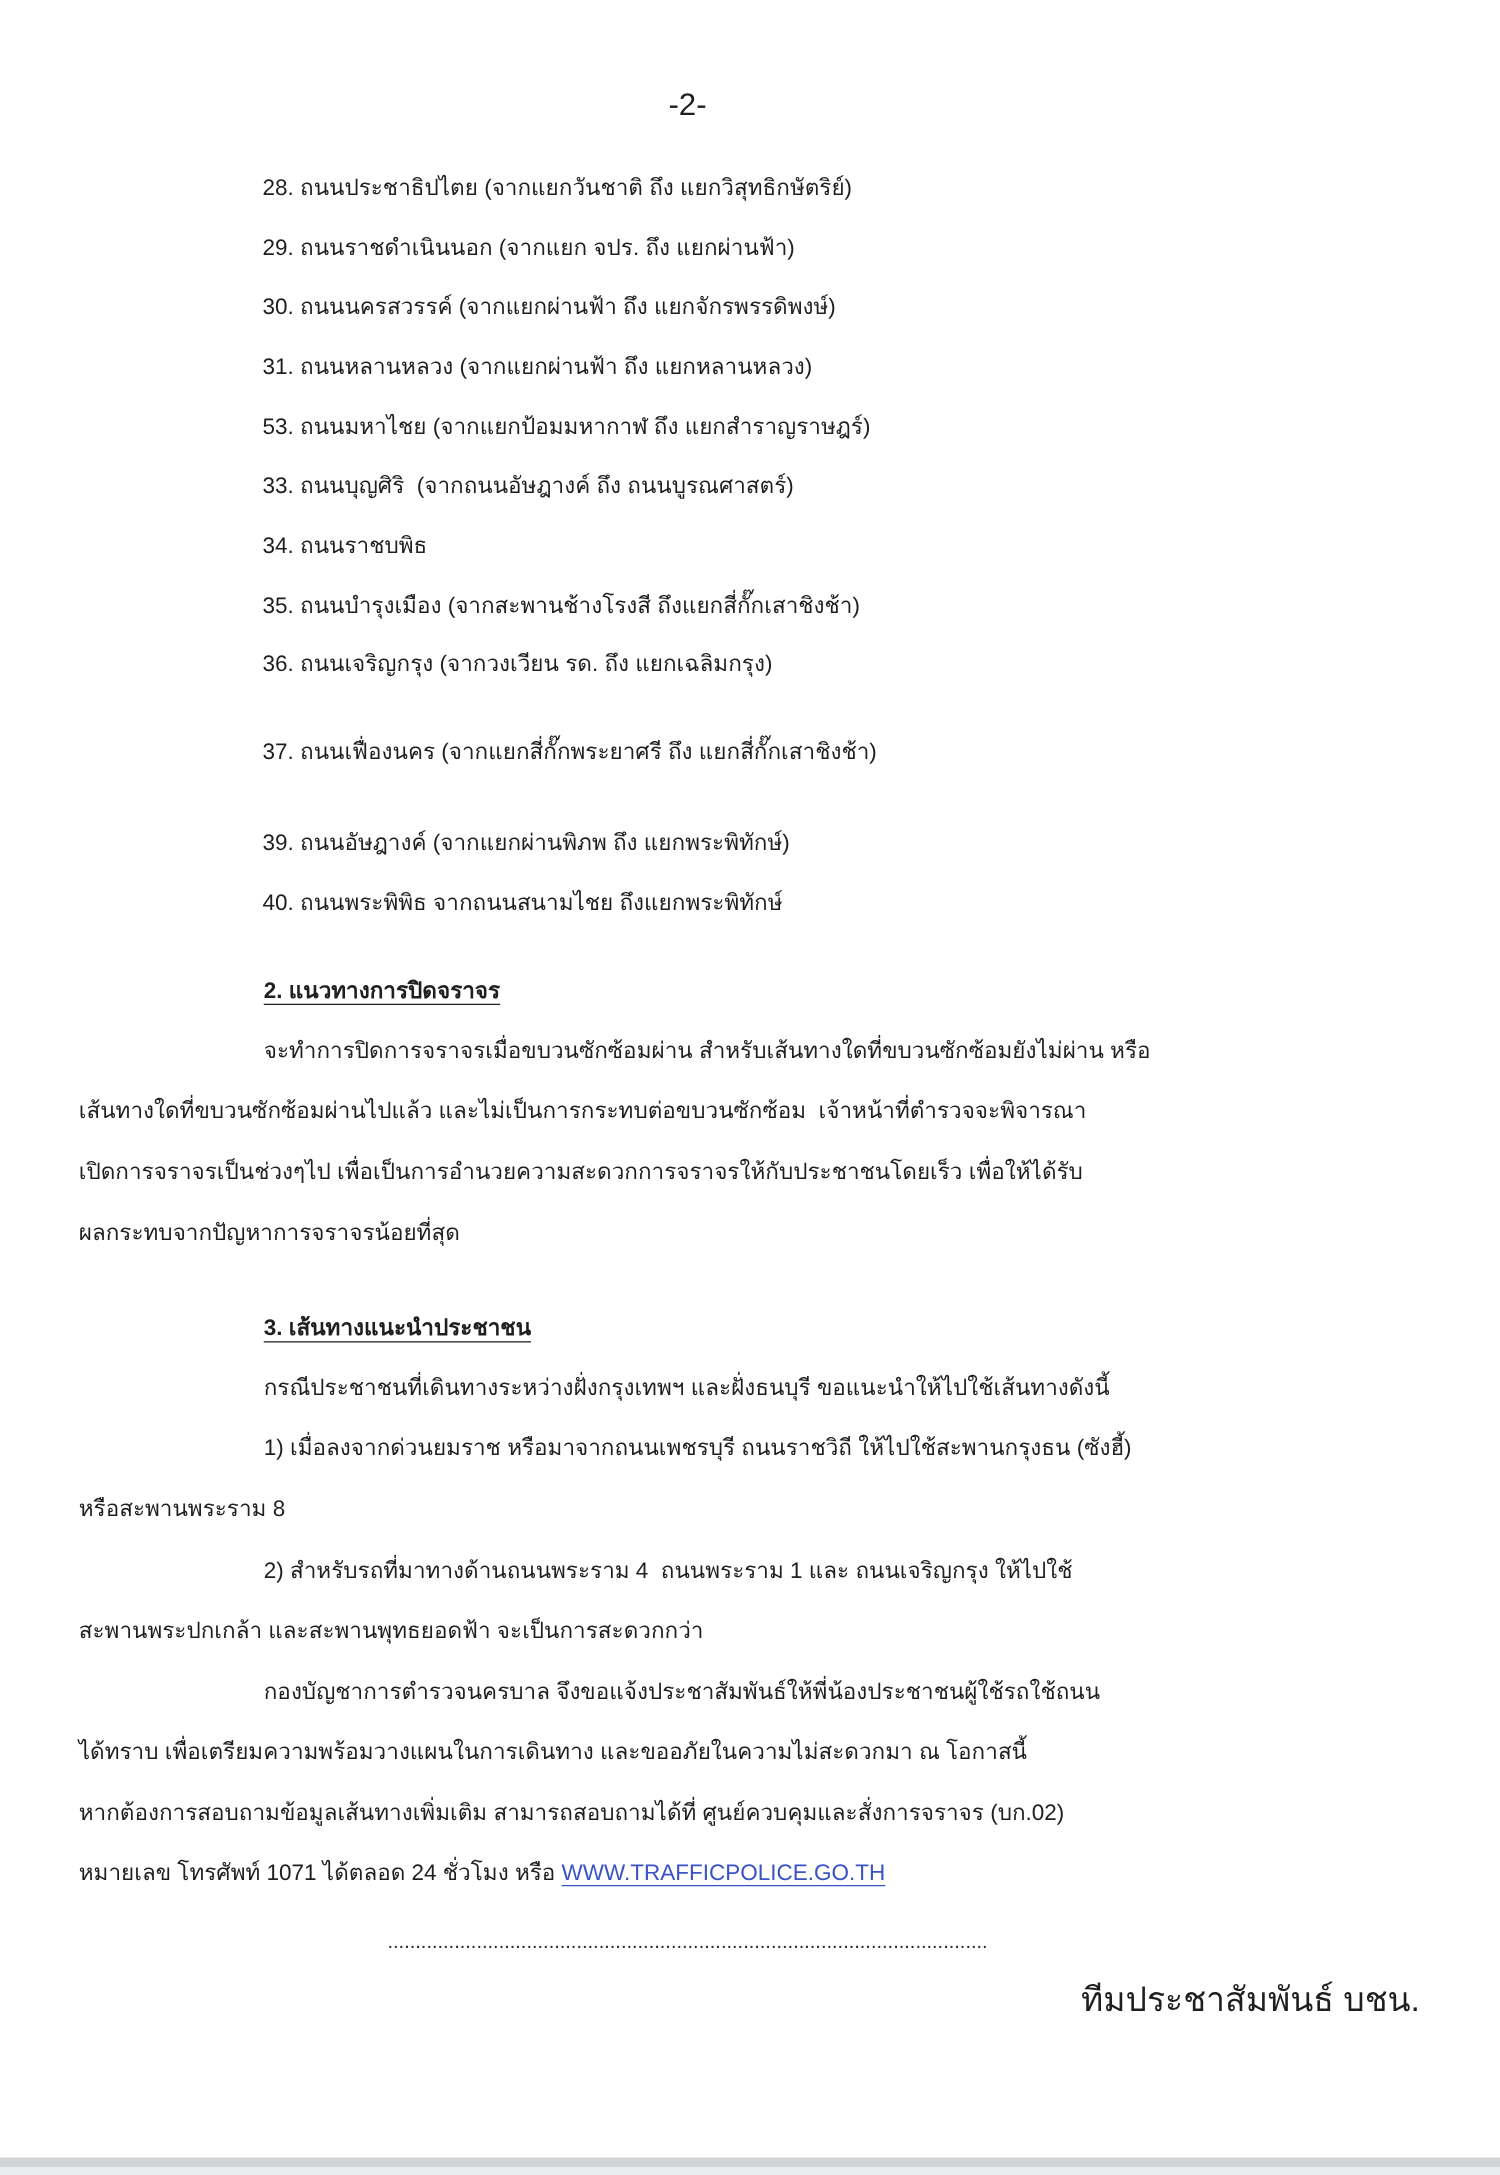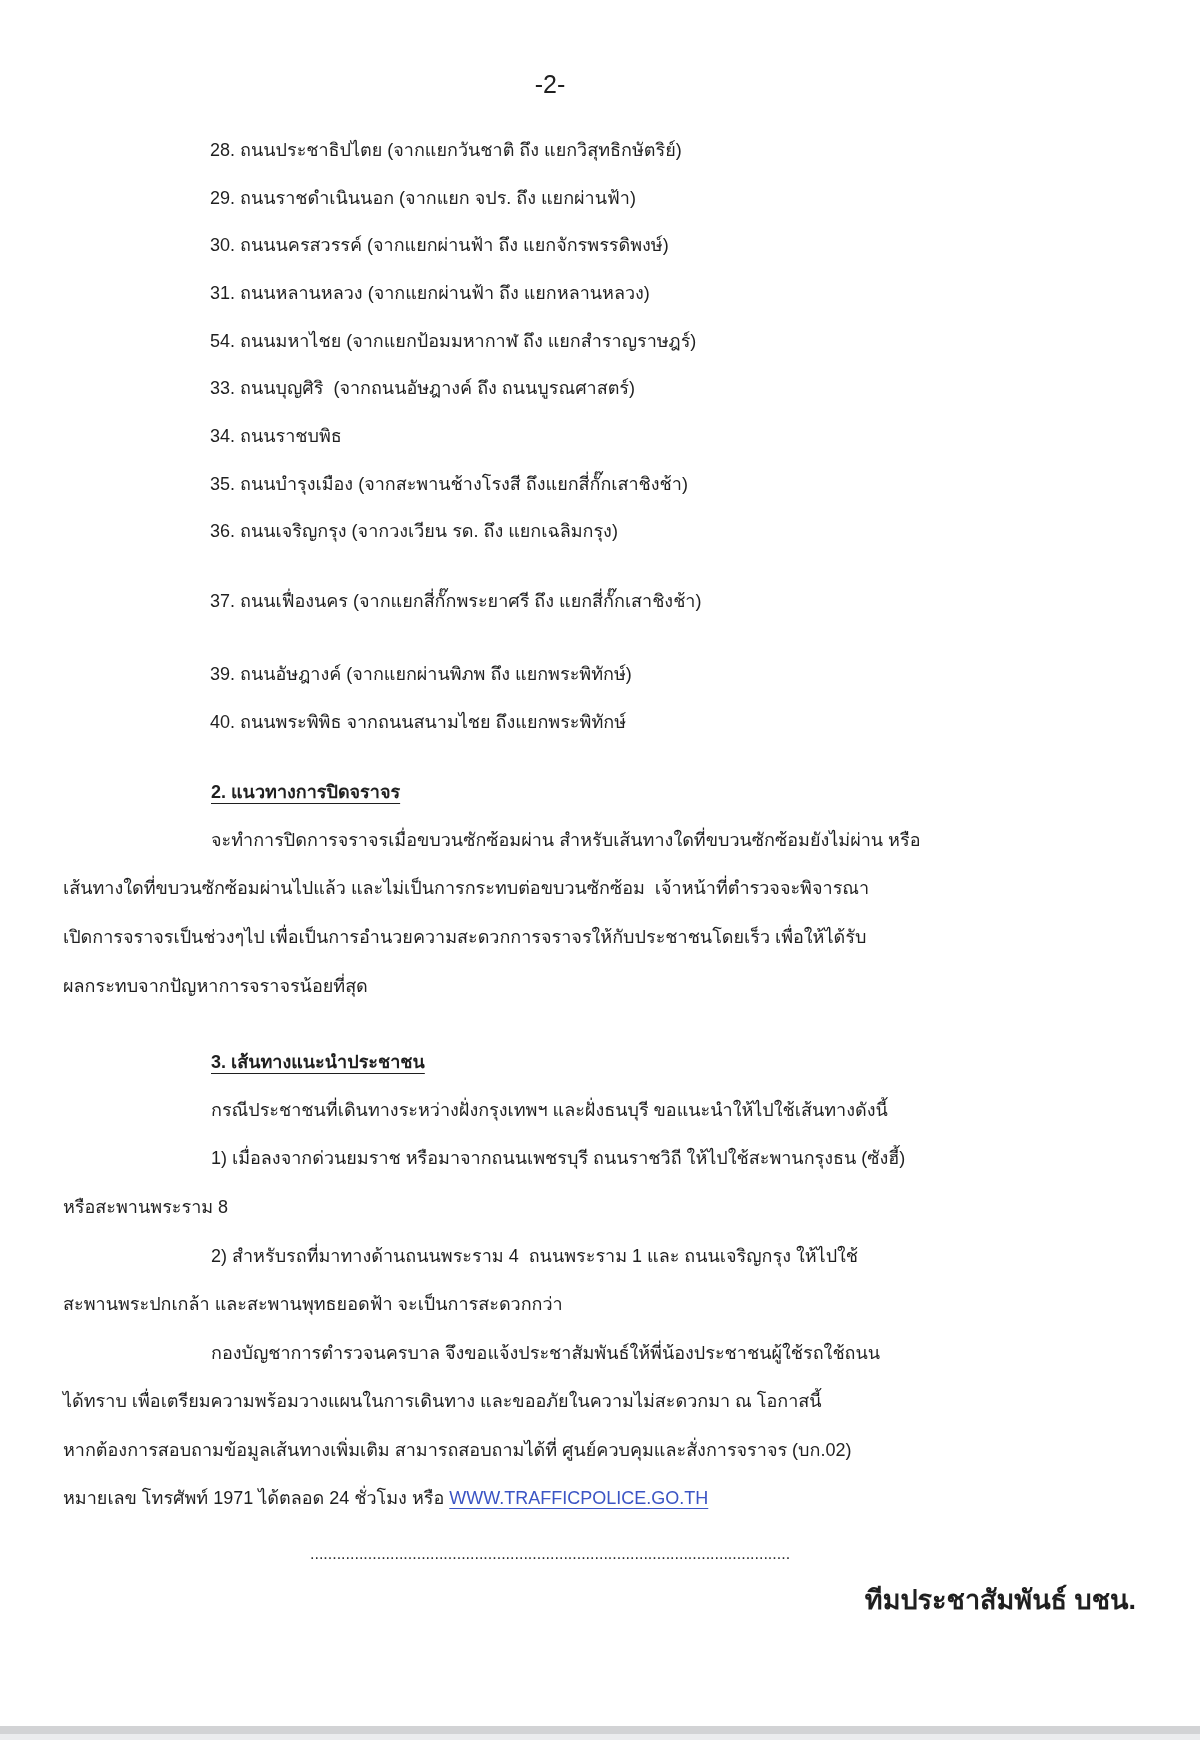--- a/index.html
+++ b/index.html
@@ -31,21 +31,21 @@
     text-underline-offset:4px;
     cursor:pointer;
   }
   .dots {
     position:absolute; top:1545px; left:310px; width:545px;
     font-size:16px; letter-spacing:0px; color:#2a2a2a;
     overflow:hidden; white-space:pre;
   }
   .signature {
     position:absolute; top:1578px; left:700px; width:436px;
-    text-align:right; font-size:27px; font-weight:bold; white-space:pre;
+    text-align:right; font-size:27px; font-weight:normal; white-space:pre;
   }
   .bottom-bar-dark {
     position:absolute; left:0; top:1726px; width:1200px; height:8px;
     background:#d2d3d5;
   }
   .bottom-bar-light {
     position:absolute; left:0; top:1734px; width:1200px; height:6px;
     background:#ebecee;
   }
 </style>
@@ -53,21 +53,21 @@
 <body>
 
 <div class="page">
 
   <div class="pagenum">-2-</div>
 
   <div class="line road" style="top:133px">28. ถนนประชาธิปไตย (จากแยกวันชาติ ถึง แยกวิสุทธิกษัตริย์)</div>
   <div class="line road" style="top:181px">29. ถนนราชดำเนินนอก (จากแยก จปร. ถึง แยกผ่านฟ้า)</div>
   <div class="line road" style="top:228px">30. ถนนนครสวรรค์ (จากแยกผ่านฟ้า ถึง แยกจักรพรรดิพงษ์)</div>
   <div class="line road" style="top:276px">31. ถนนหลานหลวง (จากแยกผ่านฟ้า ถึง แยกหลานหลวง)</div>
-  <div class="line road" style="top:324px">54. ถนนมหาไชย (จากแยกป้อมมหากาฬ ถึง แยกสำราญราษฎร์)</div>
+  <div class="line road" style="top:324px">53. ถนนมหาไชย (จากแยกป้อมมหากาฬ ถึง แยกสำราญราษฎร์)</div>
   <div class="line road" style="top:371px">33. ถนนบุญศิริ  (จากถนนอัษฎางค์ ถึง ถนนบูรณศาสตร์)</div>
   <div class="line road" style="top:419px">34. ถนนราชบพิธ</div>
   <div class="line road" style="top:467px">35. ถนนบำรุงเมือง (จากสะพานช้างโรงสี ถึงแยกสี่กั๊กเสาชิงช้า)</div>
   <div class="line road" style="top:514px">36. ถนนเจริญกรุง (จากวงเวียน รด. ถึง แยกเฉลิมกรุง)</div>
   <div class="line road" style="top:584px">37. ถนนเฟื่องนคร (จากแยกสี่กั๊กพระยาศรี ถึง แยกสี่กั๊กเสาชิงช้า)</div>
   <div class="line road" style="top:657px">39. ถนนอัษฎางค์ (จากแยกผ่านพิภพ ถึง แยกพระพิทักษ์)</div>
   <div class="line road" style="top:705px">40. ถนนพระพิพิธ จากถนนสนามไชย ถึงแยกพระพิทักษ์</div>
 
   <div class="line indent heading" style="top:775px">2. แนวทางการปิดจราจร</div>
   <div class="line indent" style="top:823px">จะทำการปิดการจราจรเมื่อขบวนซักซ้อมผ่าน สำหรับเส้นทางใดที่ขบวนซักซ้อมยังไม่ผ่าน หรือ</div>
@@ -78,21 +78,21 @@
   <div class="line indent heading" style="top:1045px">3. เส้นทางแนะนำประชาชน</div>
   <div class="line indent" style="top:1093px">กรณีประชาชนที่เดินทางระหว่างฝั่งกรุงเทพฯ และฝั่งธนบุรี ขอแนะนำให้ไปใช้เส้นทางดังนี้</div>
   <div class="line indent" style="top:1141px">1) เมื่อลงจากด่วนยมราช หรือมาจากถนนเพชรบุรี ถนนราชวิถี ให้ไปใช้สะพานกรุงธน (ซังฮี้)</div>
   <div class="line flush" style="top:1190px">หรือสะพานพระราม 8</div>
   <div class="line indent" style="top:1239px">2) สำหรับรถที่มาทางด้านถนนพระราม 4  ถนนพระราม 1 และ ถนนเจริญกรุง ให้ไปใช้</div>
   <div class="line flush" style="top:1287px">สะพานพระปกเกล้า และสะพานพุทธยอดฟ้า จะเป็นการสะดวกกว่า</div>
   <div class="line indent" style="top:1336px">กองบัญชาการตำรวจนครบาล จึงขอแจ้งประชาสัมพันธ์ให้พี่น้องประชาชนผู้ใช้รถใช้ถนน</div>
   <div class="line flush" style="top:1384px">ได้ทราบ เพื่อเตรียมความพร้อมวางแผนในการเดินทาง และขออภัยในความไม่สะดวกมา ณ โอกาสนี้</div>
   <div class="line flush" style="top:1433px">หากต้องการสอบถามข้อมูลเส้นทางเพิ่มเติม สามารถสอบถามได้ที่ ศูนย์ควบคุมและสั่งการจราจร (บก.02)</div>
 
-  <div class="line flush" style="top:1481px"><span>หมายเลข โทรศัพท์ 1971 ได้ตลอด 24 ชั่วโมง หรือ </span><a class="weblink">WWW.TRAFFICPOLICE.GO.TH</a></div>
+  <div class="line flush" style="top:1481px"><span>หมายเลข โทรศัพท์ 1071 ได้ตลอด 24 ชั่วโมง หรือ </span><a class="weblink">WWW.TRAFFICPOLICE.GO.TH</a></div>
 
   <div class="dots">............................................................................................................</div>
 
   <div class="signature">ทีมประชาสัมพันธ์ บชน.</div>
 
   <div class="bottom-bar-dark"></div>
   <div class="bottom-bar-light"></div>
 
 </div>
 

